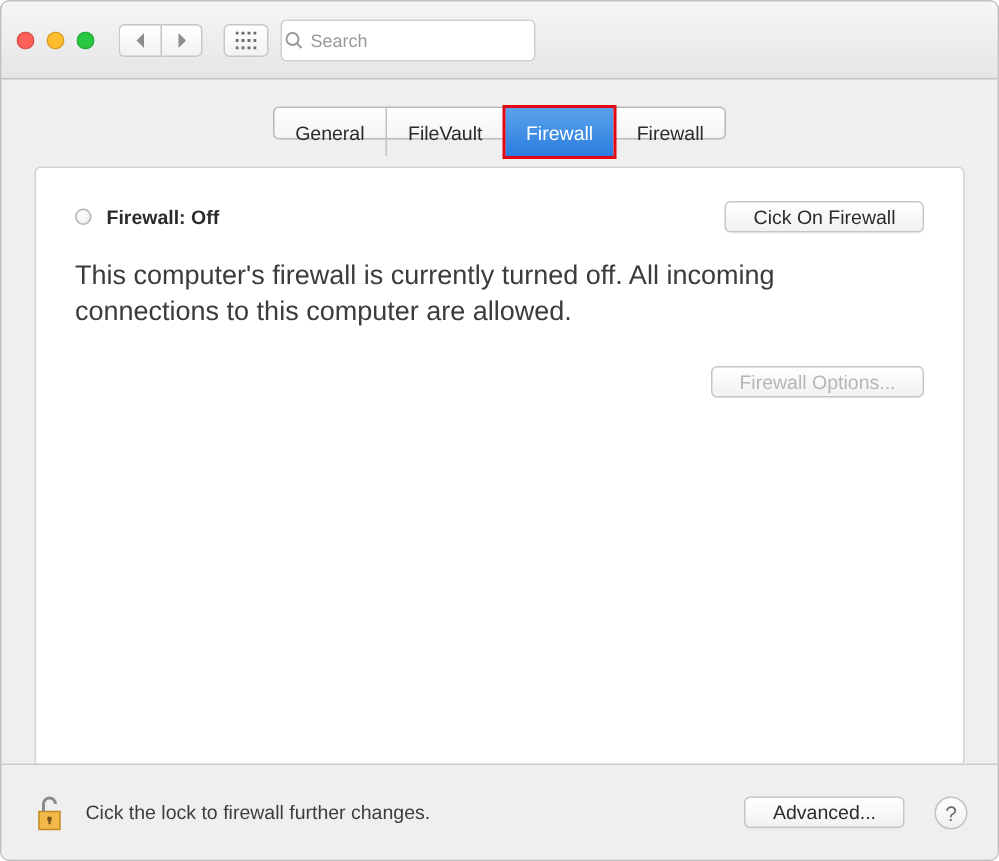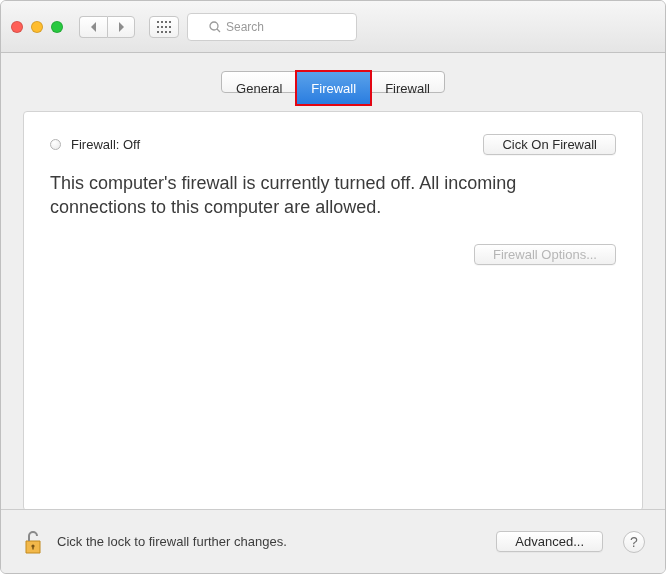--- a/index.html
+++ b/index.html
@@ -17,41 +17,41 @@
   .nav-group { display: flex; margin-left: 8px; }
   .nav-btn { width: 28px; height: 22px; background: linear-gradient(#ffffff,#f2f2f2); border: 1px solid #c7c7c7; display: flex; align-items: center; justify-content: center; }
   .nav-btn:first-child { border-radius: 4px 0 0 4px; border-right: none; }
   .nav-btn:last-child { border-radius: 0 4px 4px 0; }
   .nav-btn svg { fill: #8d8d8d; }
 
   .grid-btn { width: 30px; height: 22px; background: linear-gradient(#ffffff,#f2f2f2); border: 1px solid #c7c7c7; border-radius: 4px; display: flex; align-items: center; justify-content: center; margin-left: 6px; }
 
   .title { flex: 1; text-align: center; font-size: 13px; color: #3f3f3f; font-weight: 500; }
 
-  .search { width: 170px; height: 28px; background: #ffffff; border: 1px solid #cfcfcf; border-radius: 4px; display: flex; align-items: center; padding: 0 21px; gap: 5px; color: #9a9a9a; }
+  .search { width: 170px; height: 28px; background: #ffffff; border: 1px solid #cfcfcf; border-radius: 4px; display: flex; align-items: center; padding: 0 2px; gap: 5px; color: #9a9a9a; }
   .search svg { flex-shrink: 0; }
   .search input { border: none; outline: none; width: 100%; font-size: 12px; background: transparent; color: #333; }
   .search input::placeholder { color: #9a9a9a; }
 
   
   .content { position: absolute; top: 52px; left: 0; right: 0; bottom: 0; }
 
   .tabbar { display: flex; justify-content: center; margin-top: 18px; }
   .segmented { display: flex; height: 22px; border: 1px solid #b9b9b9; border-radius: 4px; overflow: visible; background: linear-gradient(#ffffff,#f4f4f4); }
   .segmented .seg { padding: 16px 14px; display: flex; align-items: center; font-size: 13px; border-right: 1px solid #c2c2c2; cursor: default; position: relative; }
   .segmented .seg:last-child { border-right: none; }
   .segmented .seg.active { background: linear-gradient(#5aa2ea, #2a7de0); color: white; }
   .seg.highlight::before { content:""; position:absolute; inset:-2px; border:2px solid #e30613; pointer-events:none; }
 
   .panel { margin: 18px 22px 0 22px; background: #ffffff; border: 1px solid #d3d3d3; border-radius: 4px; height: 400px; position: relative; padding: 22px 26px; }
 
   .status-row { display: flex; align-items: center; justify-content: space-between; }
   .status-left { display: flex; align-items: center; gap: 10px; }
   .status-dot { width: 11px; height: 11px; border: 1px solid #b3b3b3; border-radius: 50%; background: radial-gradient(circle at 35% 30%, #ffffff, #e9e9e9); }
-  .status-label { font-weight: 400; font-size: 13px; }
+  .status-label { font-weight: 700; font-size: 13px; }
 
   .mac-btn { height: 21px; padding: 0 18px; background: linear-gradient(#ffffff,#f1f1f1); border: 1px solid #c6c6c6; border-radius: 4px; font-size: 13px; color: #2b2b2b; display: inline-flex; align-items: center; box-shadow: 0 1px 0 rgba(0,0,0,.03); }
   .mac-btn.disabled { color: #b6b6b6; }
 
   .desc { margin-top: 16px; font-size: 18px; color: #3b3b3b; line-height: 1.35; max-width: 560px; }
 
   .options-row { display: flex; justify-content: flex-end; margin-top: 24px; }
 
   
   .bottom { position: absolute; left: 0; right: 0; bottom: 0; height: 64px; border-top: 1px solid #cccccc; display: flex; align-items: center; padding: 0 20px; gap: 12px; background: #efefef; }
@@ -107,20 +107,21 @@
       </svg>
       <input type="text" placeholder="Search" style="">
     </div>
   </div>
 
   <div class="content">
 
     <div class="tabbar">
       <div class="segmented">
         <div class="seg">General</div>
+        <div class="seg">FileVault</div>
         <div class="seg active highlight">Firewall</div>
         <div class="seg">Firewall</div>
       </div>
     </div>
 
     <div class="panel">
       <div class="status-row">
         <div class="status-left">
           <div class="status-dot"></div>
           <div class="status-label">Firewall: Off</div>

